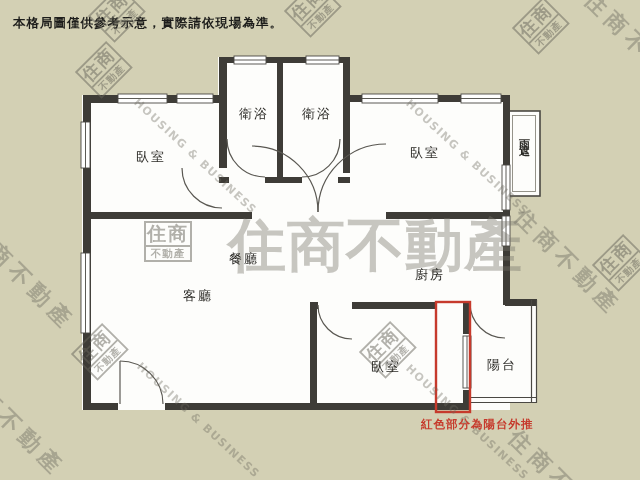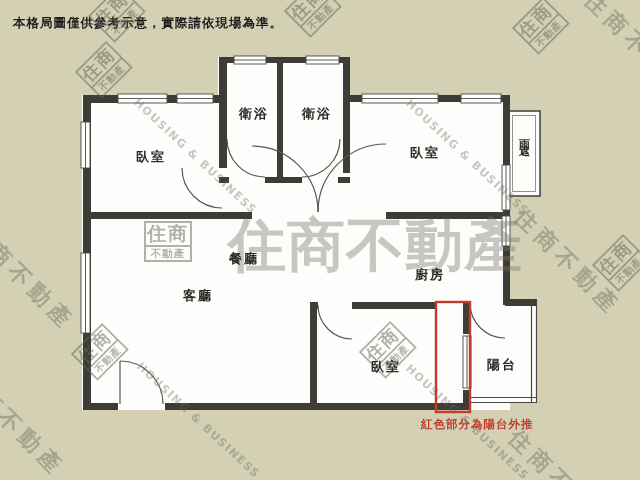--- a/index.html
+++ b/index.html
@@ -8,21 +8,21 @@
     background:#d3d0b4;
     font-family:"DejaVu Sans","Liberation Sans",sans-serif;
   }
   .stage svg{position:absolute;left:0;top:0;}
   .abs{position:absolute;}
   .disclaimer{
     left:13px;top:15px;font-size:12.5px;font-weight:700;color:#1d1d1b;
     letter-spacing:1px;white-space:nowrap;
   }
   .label{
-    transform:translate(-50%,-50%);font-size:13px;font-weight:700;color:#2b2a26;
+    transform:translate(-50%,-50%);font-size:13px;font-weight:400;color:#2b2a26;
     letter-spacing:2px;white-space:nowrap;z-index:30;
   }
   .label-v{
     transform:translate(-50%,0);writing-mode:vertical-rl;font-size:11px;font-weight:600;
     color:#2b2a26;letter-spacing:5px;z-index:30;
   }
   .red-note{
     left:421px;top:417px;font-size:11.5px;font-weight:bold;color:#c63a2c;
     letter-spacing:1px;white-space:nowrap;z-index:40;
   }

